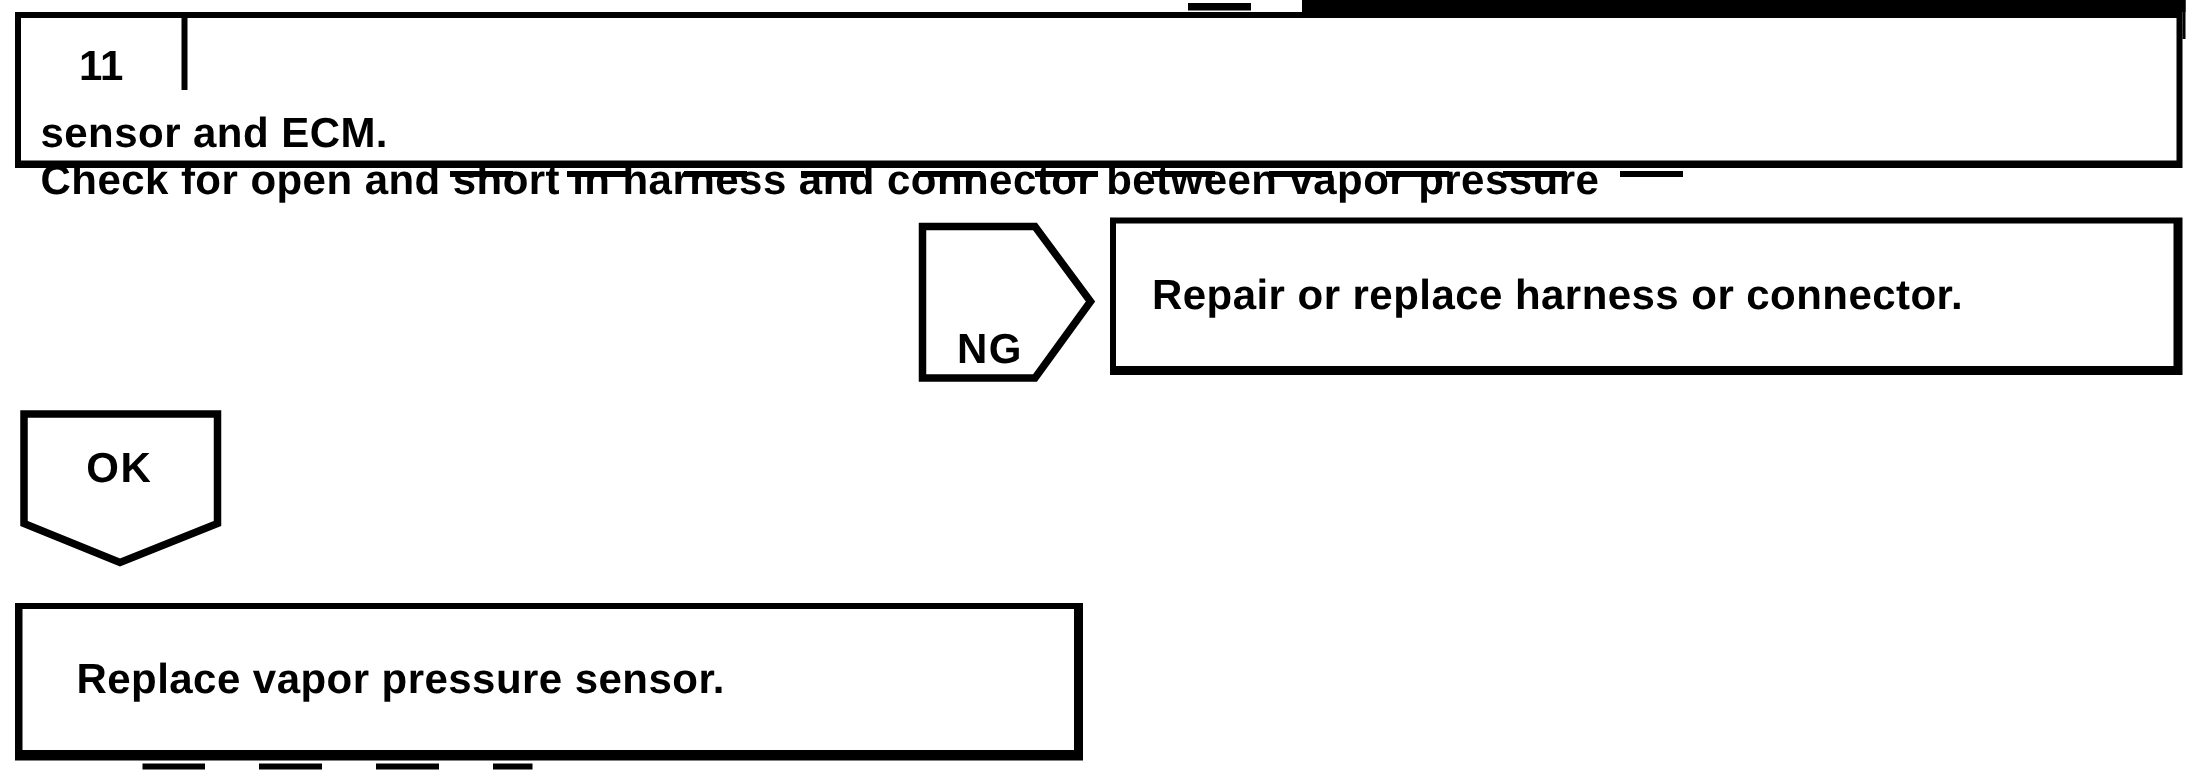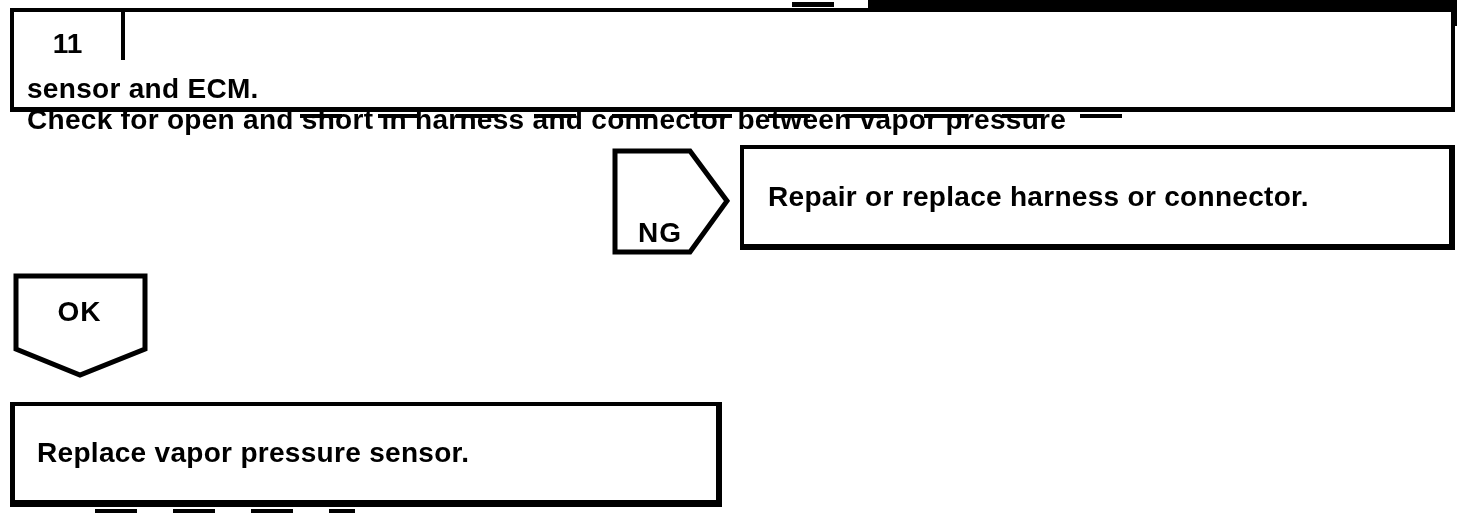--- a/index.html
+++ b/index.html
@@ -83,21 +83,21 @@
     border-right-width: 6px;
     border-bottom-width: 6px;
     padding-left: 24px;
   }
   .ok-action-box {
     left: 10px; top: 402px;
     width: 712px; height: 105px;
     border-left-width: 5px;
     border-right-width: 6px;
     border-bottom-width: 7px;
-    padding-left: 22px;
+    padding-left: 36px;
   }
 
   
   .artifact { position: absolute; background: #000; }
   .artifact-dashes {
     position: absolute;
     background: repeating-linear-gradient(90deg, #000 0 42px, transparent 42px 78px);
   }
   .art-top-bar   { left: 868px;  top: 0;     width: 589px; height: 8px; }
   .art-top-stub  { left: 1445px; top: 0;     width: 12px;  height: 26px; }

